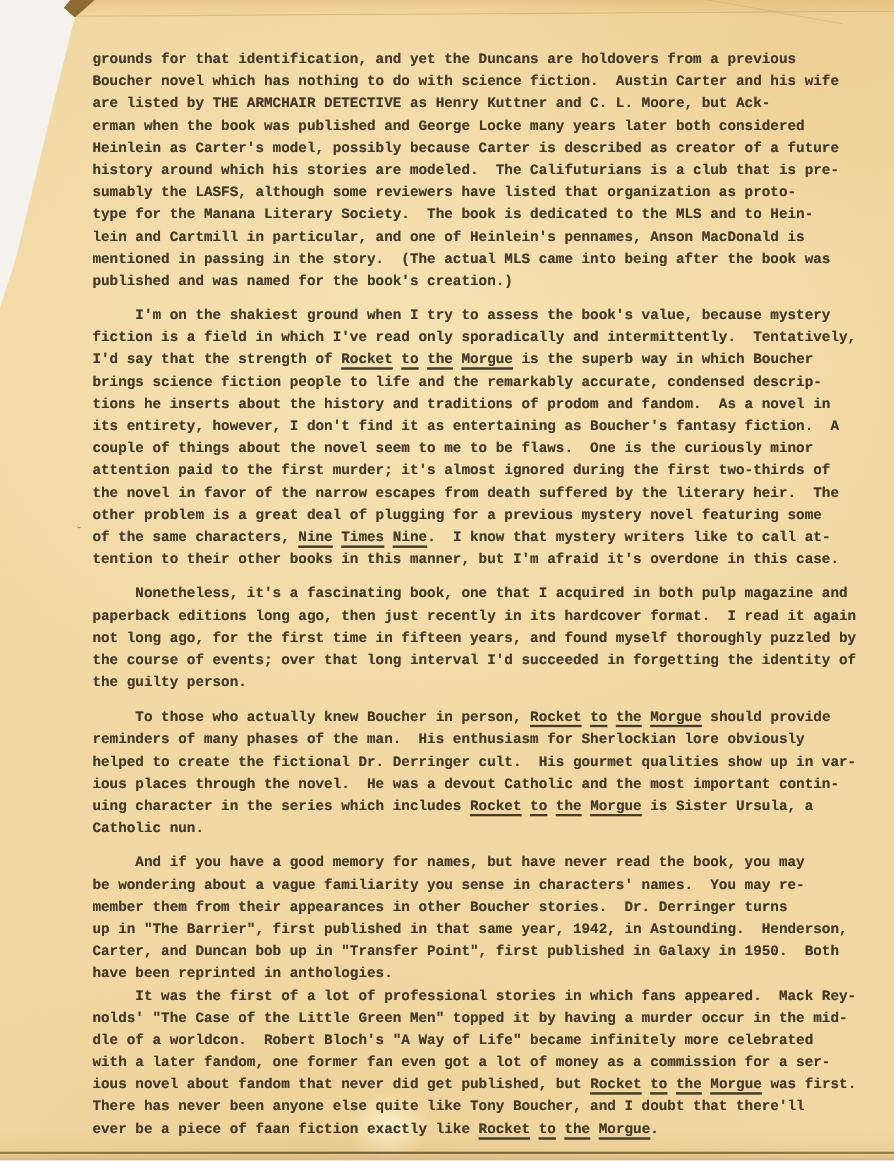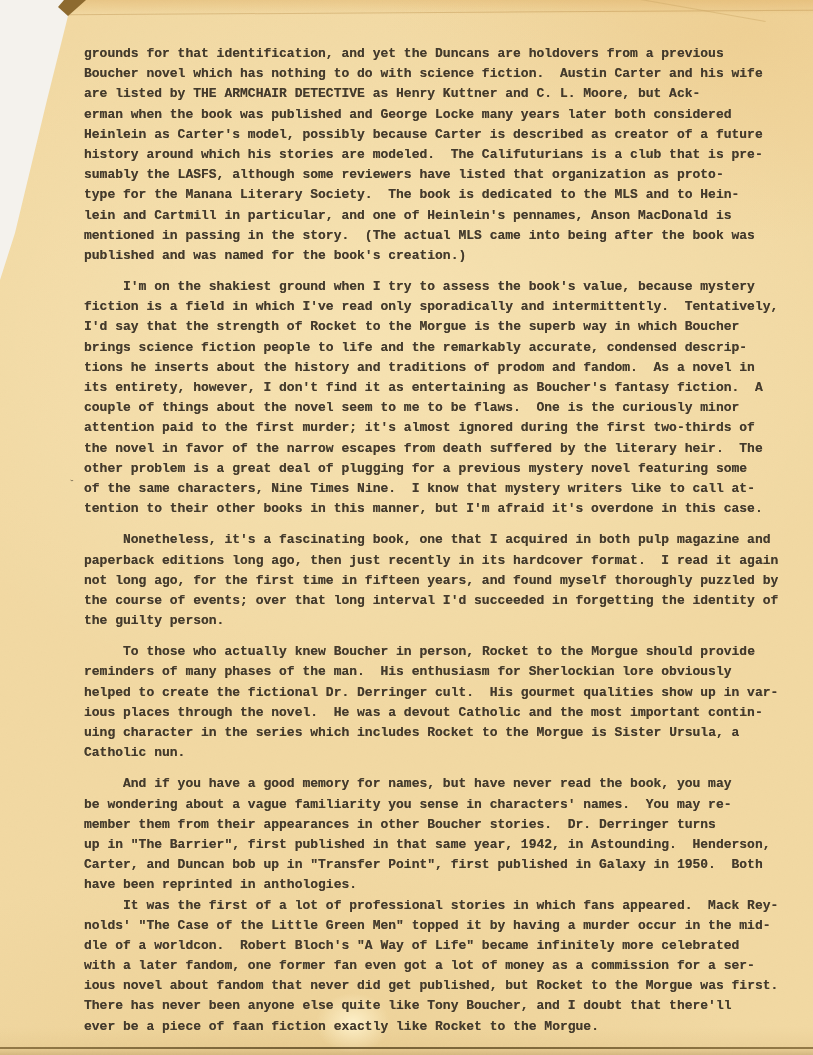--- a/index.html
+++ b/index.html
@@ -62,20 +62,21 @@
     padding:44px 24px 0 84px;
     font-family:"Liberation Mono", monospace;
     font-size:13px; line-height:20.2px; font-weight:700;
     color:#433a2c;
     white-space:pre;
     text-shadow:0 0 .4px rgba(67,58,44,.65);
   }
   .para.gap { margin-top:11px; }
   .line { height:20.2px; }
   .u {
+    text-decoration:underline;
     text-decoration-thickness:1.5px;
     text-underline-offset:4px;
     text-decoration-color:rgba(62,53,39,.9);
   }
 </style>
 </head>
 <body>
 
 <div class="scan">
   <div class="paper">

